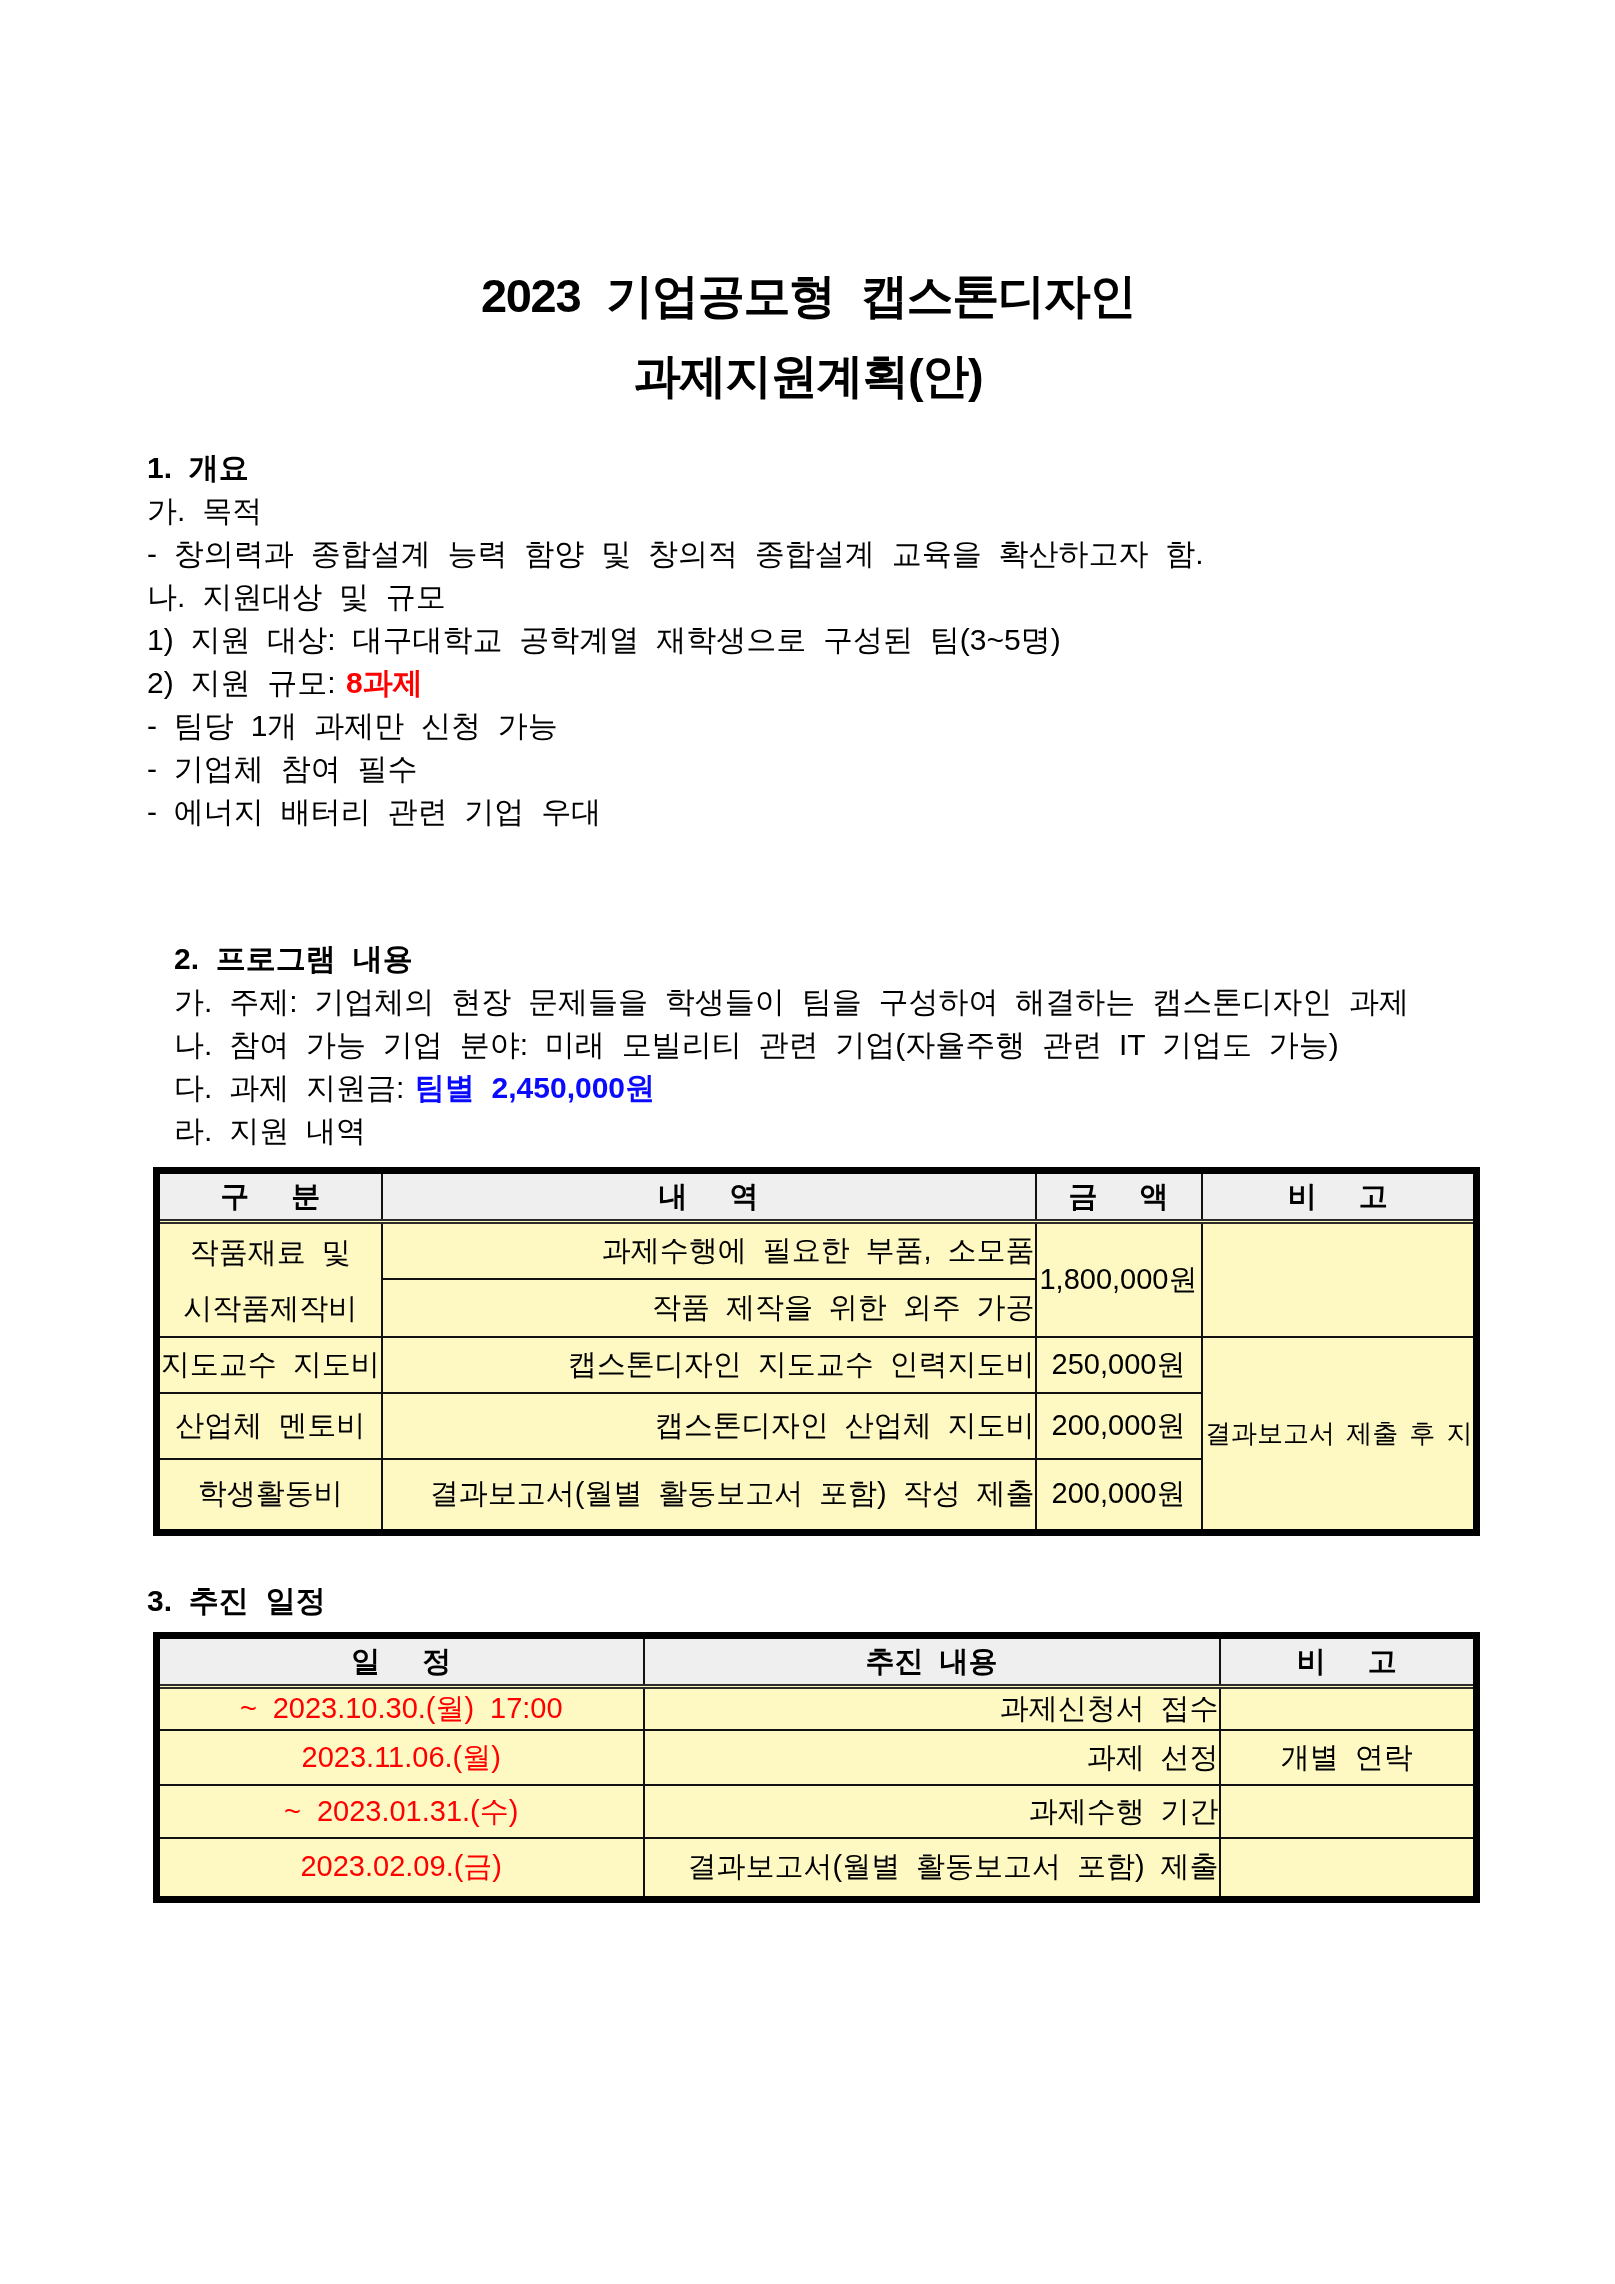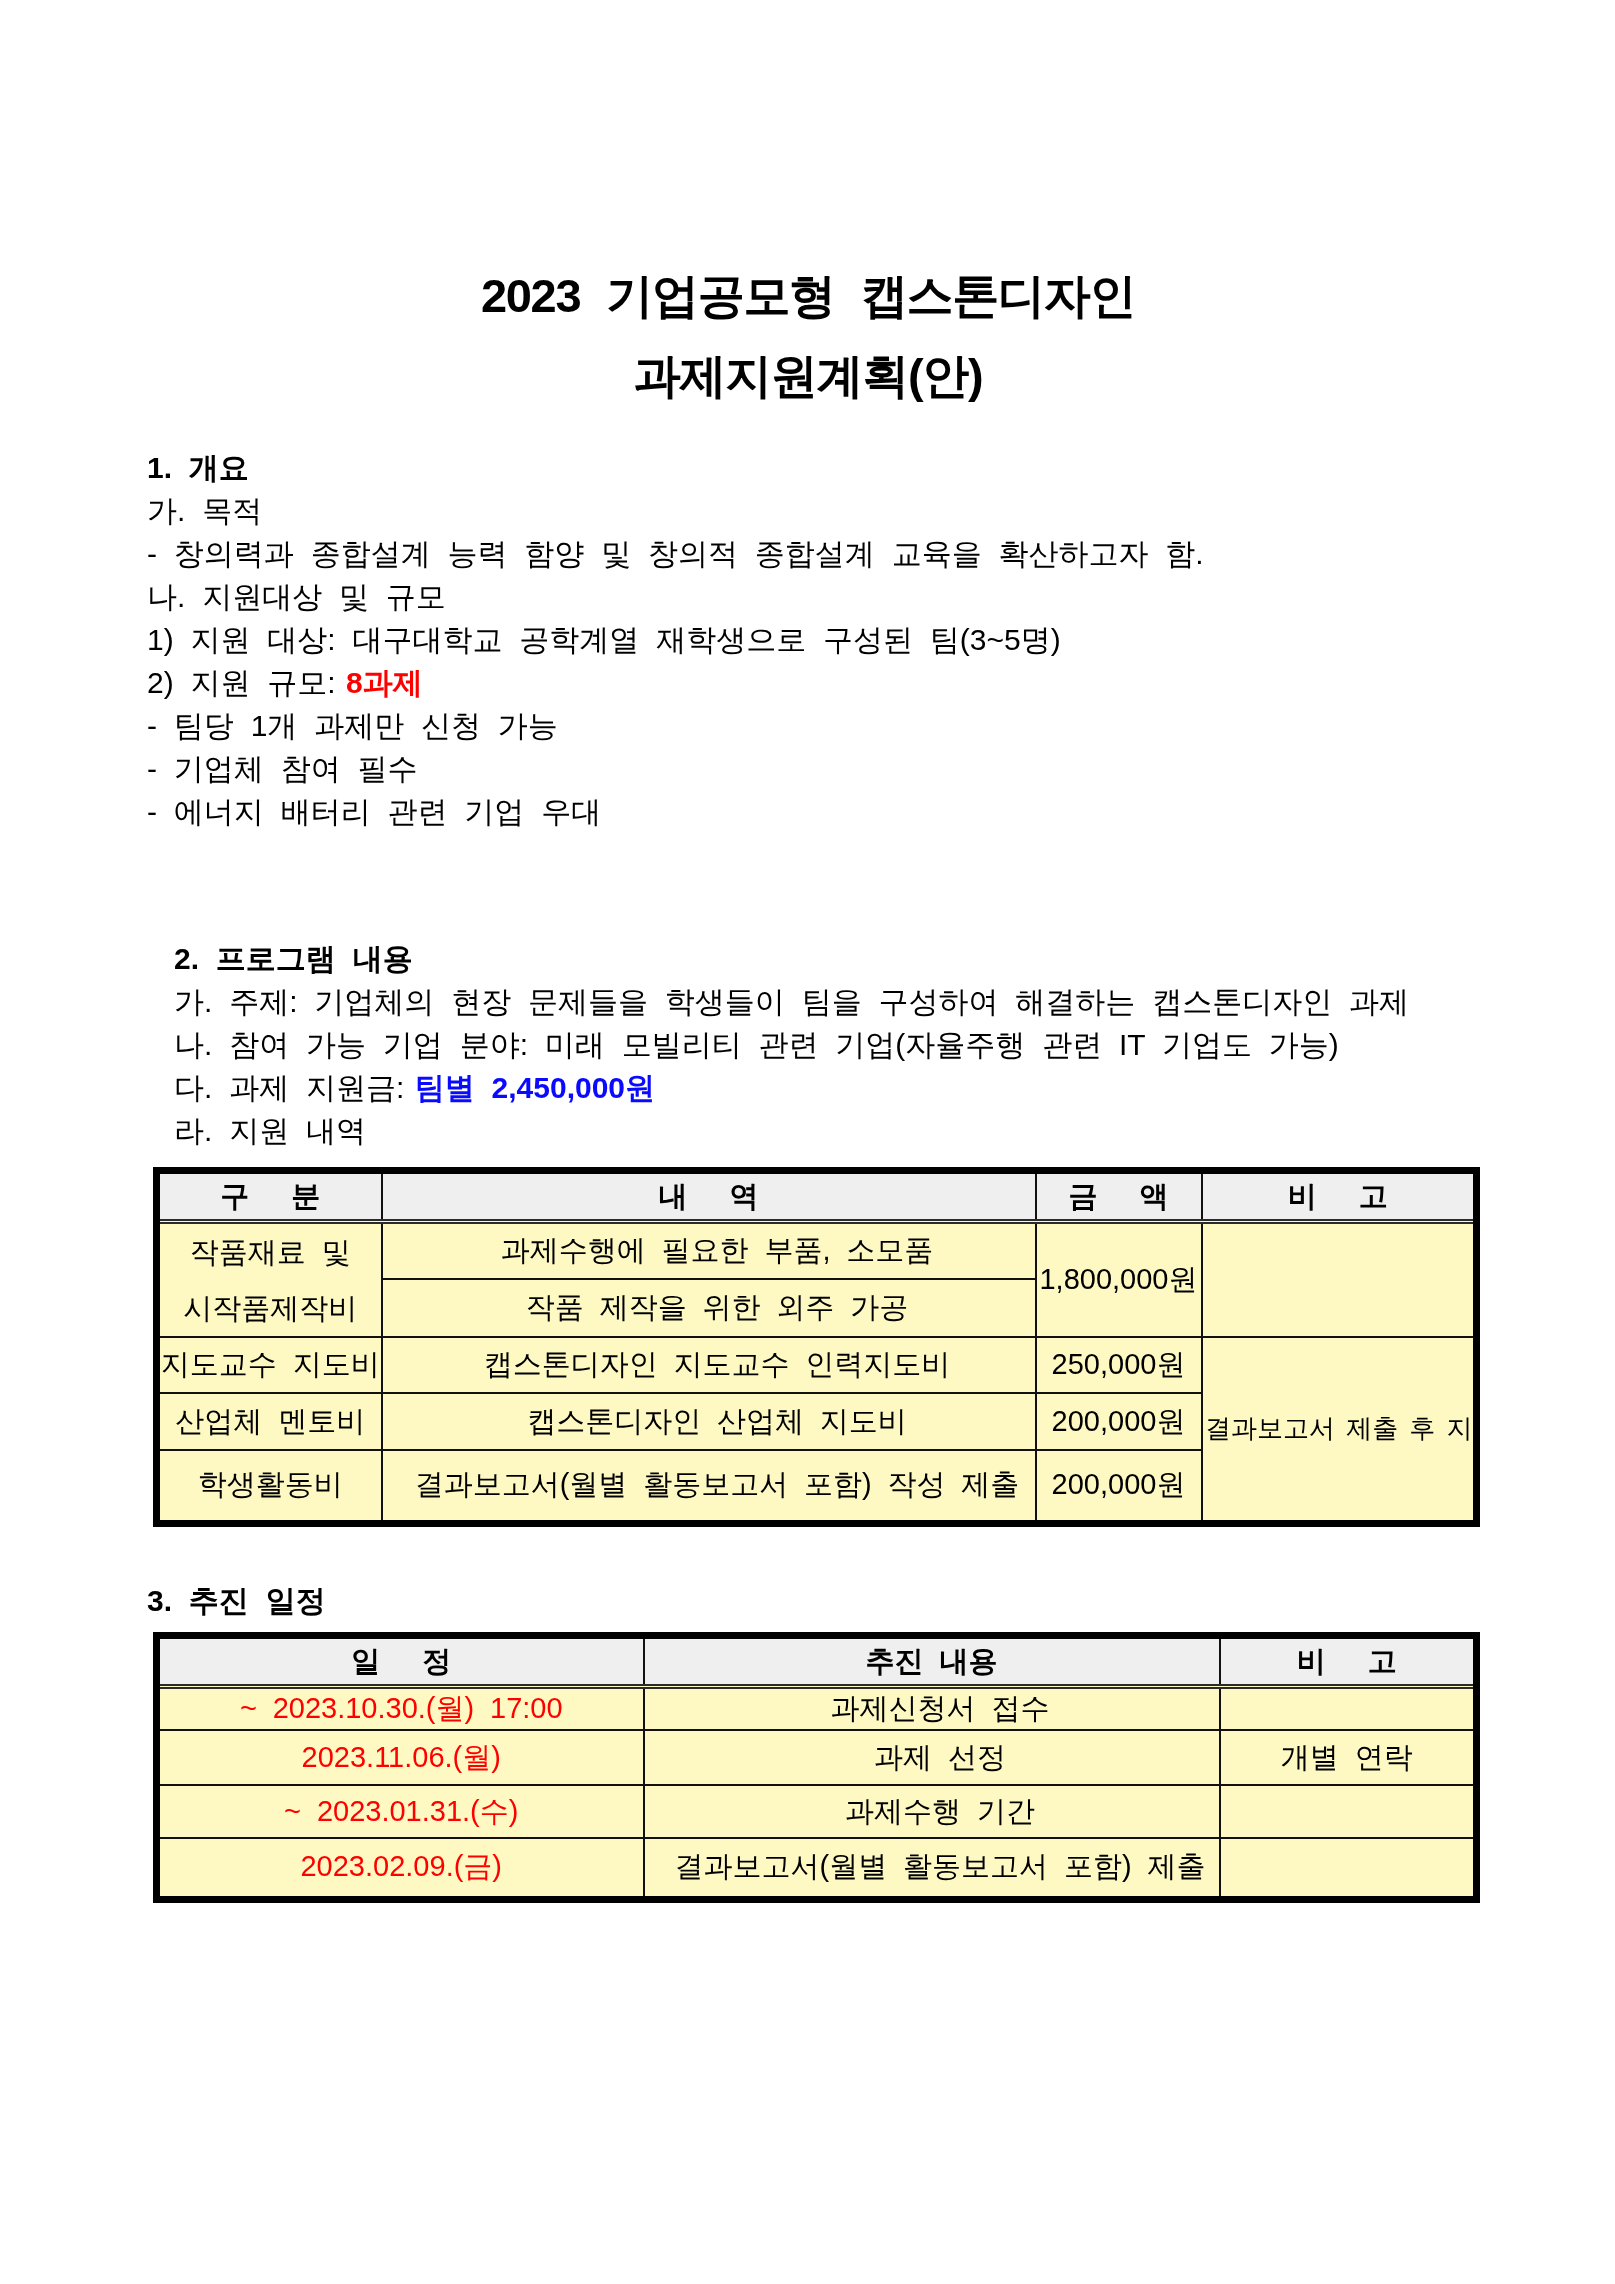--- a/index.html
+++ b/index.html
@@ -60,21 +60,21 @@
     padding:0;
     overflow:hidden;
   }
   th{
     background:var(--header-bg);
     font-weight:bold;text-align:center;
     border-bottom:5.9px double #2b2b2b;
   }
   .th-wide{word-spacing:34px;}
   .cell-c{text-align:center;}
-  .cell-l{text-align:center;padding-left:17px;}
+  .cell-l{text-align:right;padding-left:17px;}
   .cell-note-merged{
     text-align:center;font-size:26px;word-spacing:3.9px;
     padding:0 2.6px;white-space:nowrap;
   }
   .date-cell{color:var(--red);text-align:center;}
   .cat-two-line{line-height:56px;}
 </style>
 </head>
 <body>
 
@@ -134,21 +134,21 @@
     </tr>
     <tr style="height:56px">
       <td class="cell-l">작품 제작을 위한 외주 가공</td>
     </tr>
     <tr style="height:56px">
       <td class="cell-c">지도교수 지도비</td>
       <td class="cell-l">캡스톤디자인 지도교수 인력지도비</td>
       <td class="cell-c">250,000원</td>
       <td class="cell-note-merged" rowspan="3">결과보고서 제출 후 지급</td>
     </tr>
-    <tr style="height:57px">
+    <tr style="height:66px">
       <td class="cell-c">산업체 멘토비</td>
       <td class="cell-l">캡스톤디자인 산업체 지도비</td>
       <td class="cell-c">200,000원</td>
     </tr>
     <tr style="height:73px">
       <td class="cell-c">학생활동비</td>
       <td class="cell-l">결과보고서(월별 활동보고서 포함) 작성 제출</td>
       <td class="cell-c">200,000원</td>
     </tr>
   </tbody>

